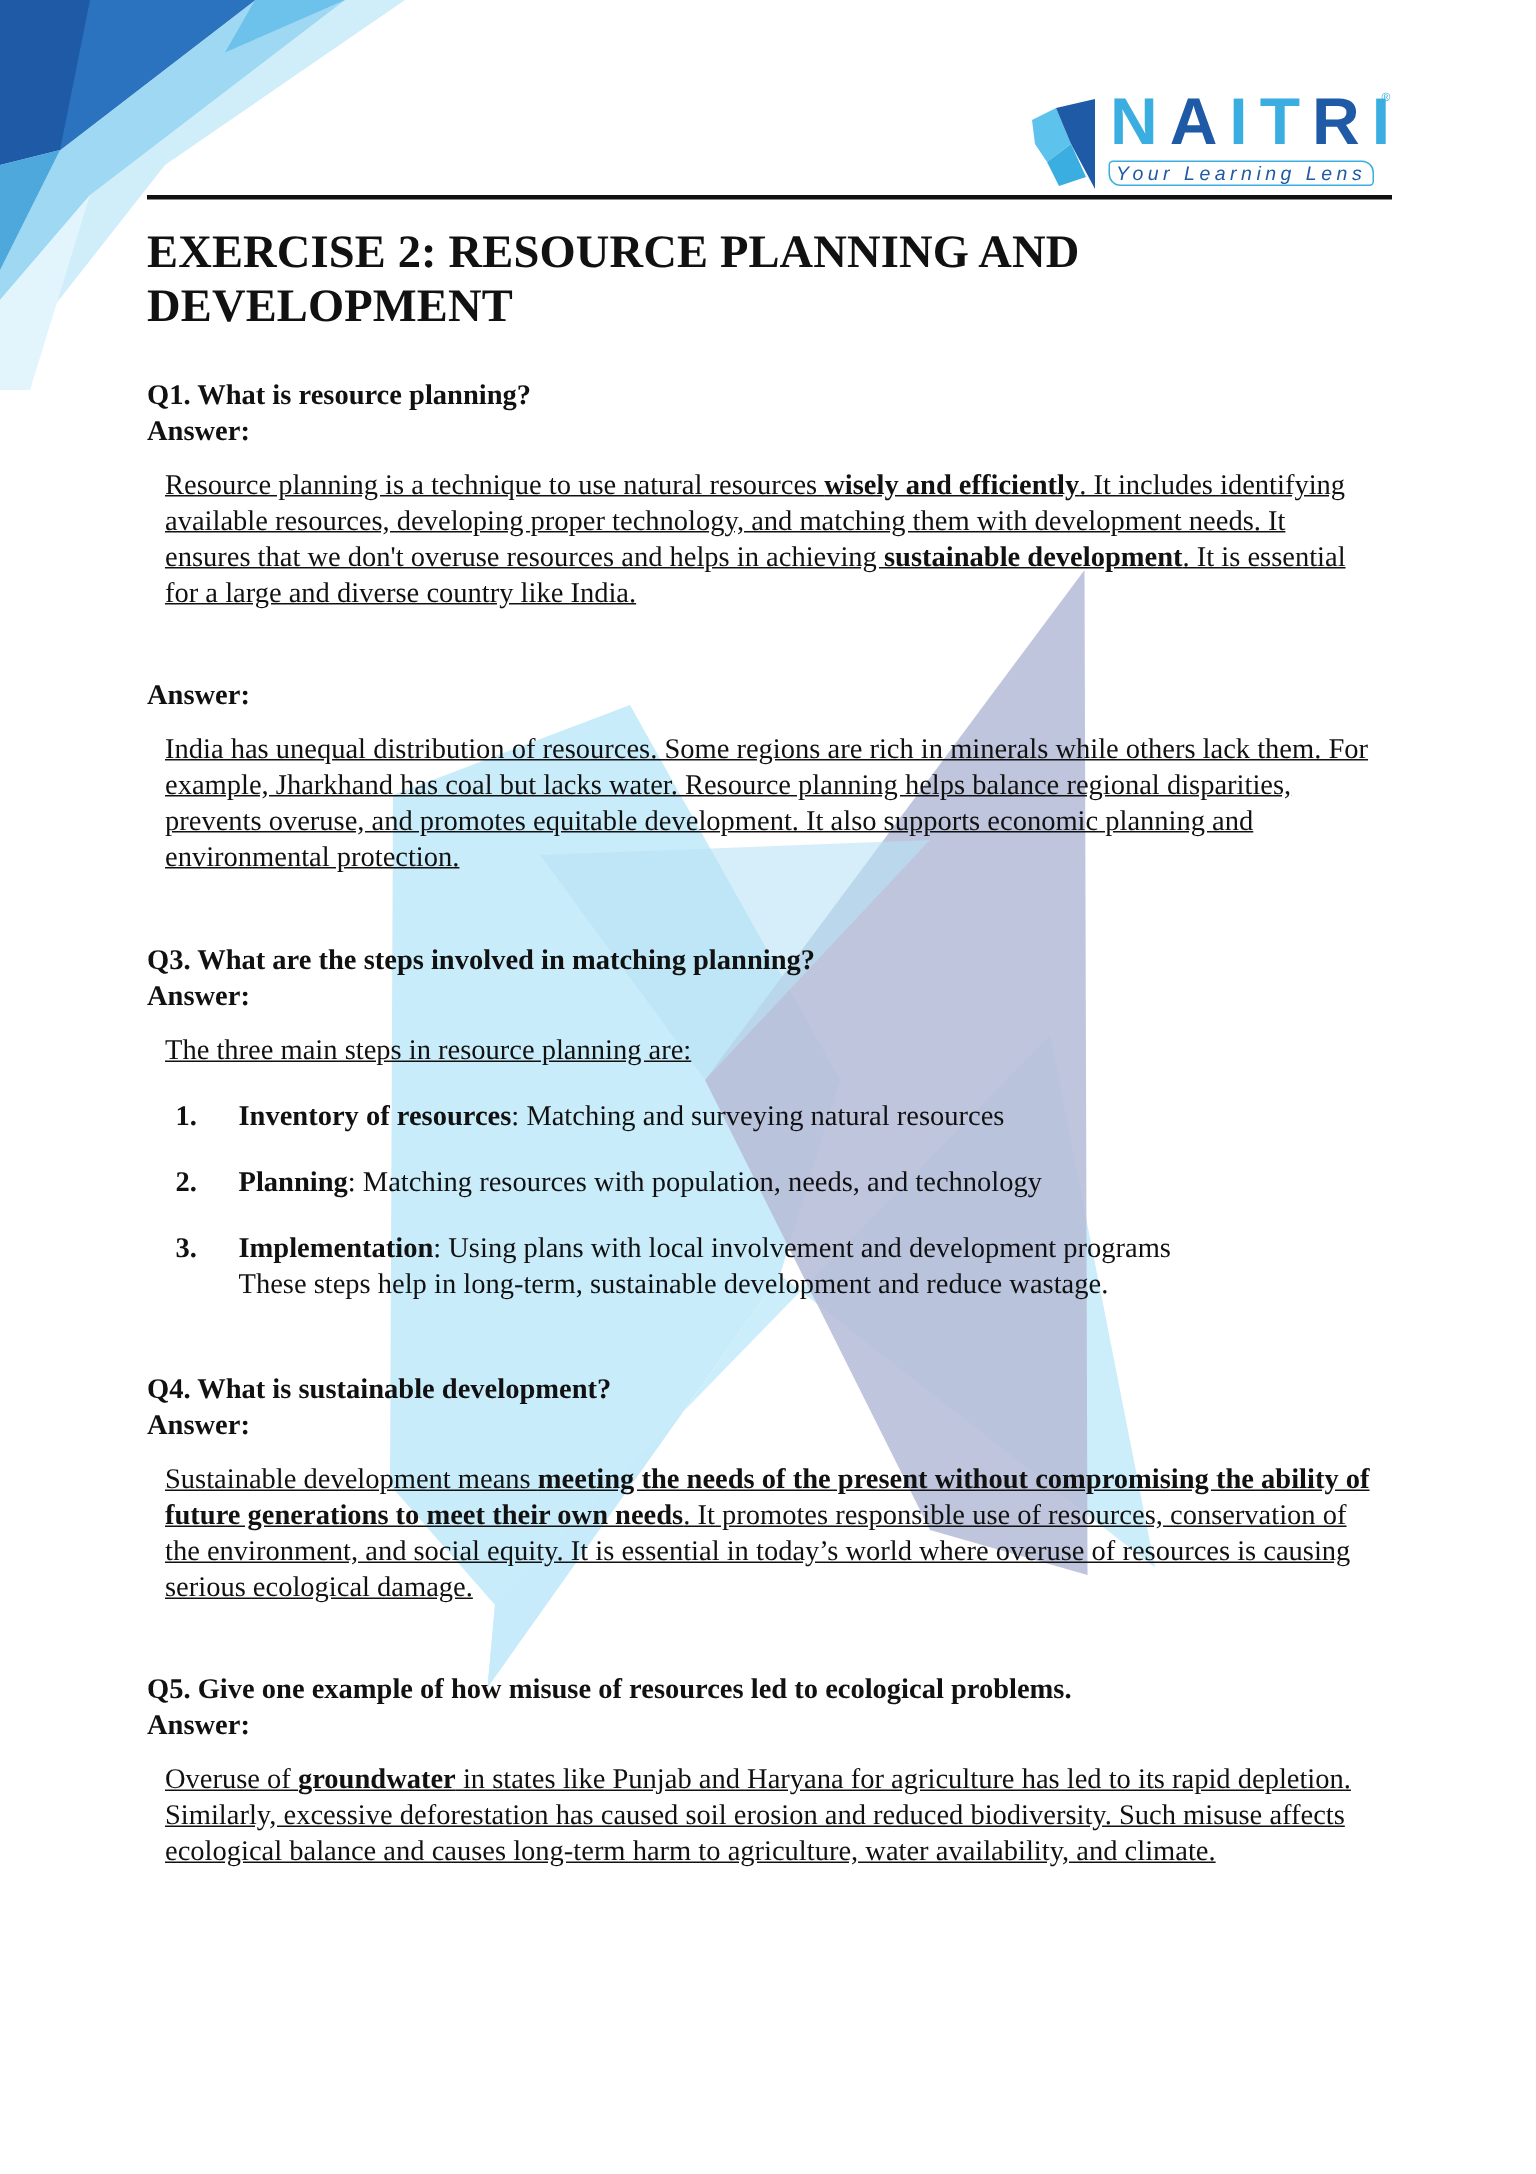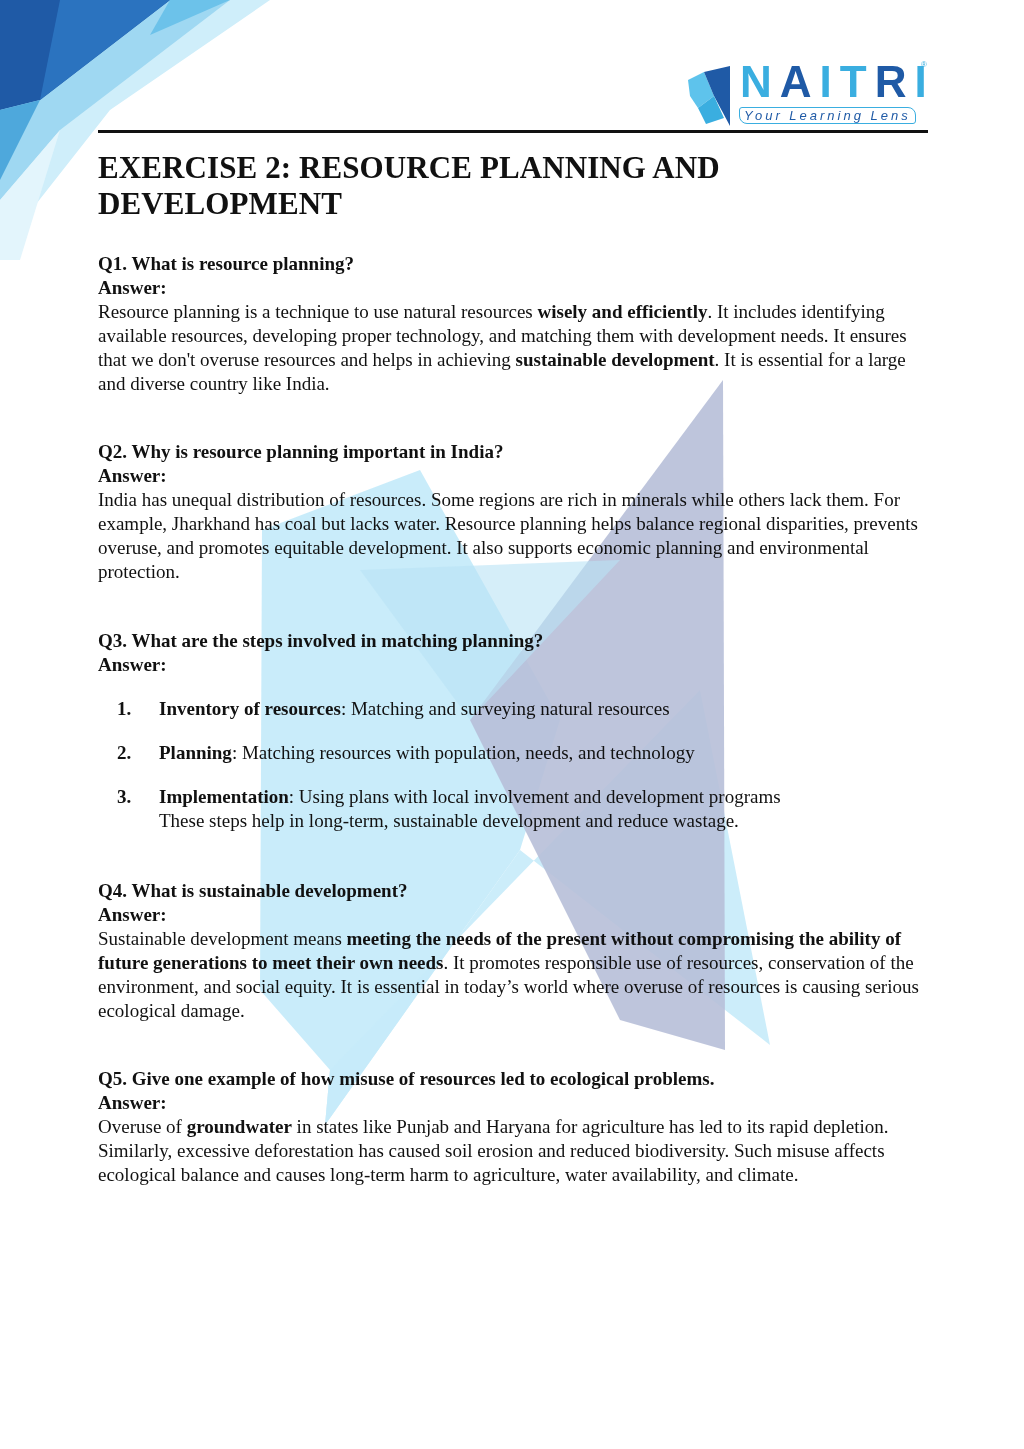--- a/index.html
+++ b/index.html
@@ -38,21 +38,21 @@
     }
     .header-rule { position: absolute; left: 98px; top: 130px; width: 830px; height: 3px; background: #111; z-index: 2; }
     .content { position: absolute; left: 98px; top: 150px; width: 830px; z-index: 2; }
     h1 {
       margin: 0; font-size: 31px; line-height: 36px;
       font-weight: bold; letter-spacing: 0.1px; text-transform: uppercase;
     }
     .qa { font-size: 19px; line-height: 24px; }
     .question { font-weight: bold; margin-top: 29px; }
     .answer-label { font-weight: bold; }
-    .answer p { margin: 0; }
+    .answer p { margin: 12px; text-decoration: underline; }
     b { font-weight: bold; }
     .steps { list-style: none; margin: 0; padding: 0; }
     .steps li { position: relative; padding-left: 61px; }
     .steps .num { position: absolute; left: 19px; top: 0; font-weight: bold; }
   </style>
 </head>
 <body>
 
 <svg class="corner-decor" viewBox="0 0 300 260">
   <polygon points="0,0 270,0 110,110 0,250" fill="#cfeefa"></polygon>
@@ -91,31 +91,31 @@
 
   <section class="qa" style="margin-top:30px;">
     <div class="question">Q1. What is resource planning?</div>
     <div class="answer-label">Answer:</div>
     <div class="answer">
       <p><span>Resource planning is a technique to use natural resources </span><b>wisely and efficiently</b><span>. It includes identifying available resources, developing proper technology, and matching them with development needs. It ensures that we don't overuse resources and helps in achieving </span><b>sustainable development</b><span>. It is essential for a large and diverse country like India.</span></p>
     </div>
   </section>
 
   <section class="qa" style="margin-top:44px;">
-    <div class="question">Q2. Why is resource planning important in India?</div>
     <div class="answer-label">Answer:</div>
     <div class="answer">
       <p>India has unequal distribution of resources. Some regions are rich in minerals while others lack them. For example, Jharkhand has coal but lacks water. Resource planning helps balance regional disparities, prevents overuse, and promotes equitable development. It also supports economic planning and environmental protection.</p>
     </div>
   </section>
 
   <section class="qa" style="margin-top:45px;">
     <div class="question">Q3. What are the steps involved in matching planning?</div>
     <div class="answer-label">Answer:</div>
     <div class="answer">
+      <p>The three main steps in resource planning are:</p>
       <ol class="steps">
         <li style="margin-top:20px;">
           <span class="num">1.</span><b>Inventory of resources</b><span>: Matching and surveying natural resources</span>
         </li>
         <li style="margin-top:20px;">
           <span class="num">2.</span><b>Planning</b><span>: Matching resources with population, needs, and technology</span>
         </li>
         <li style="margin-top:20px;">
           <span class="num">3.</span><b>Implementation</b><span>: Using plans with local involvement and development programs</span><br><span>These steps help in long-term, sustainable development and reduce wastage.</span>
         </li>

